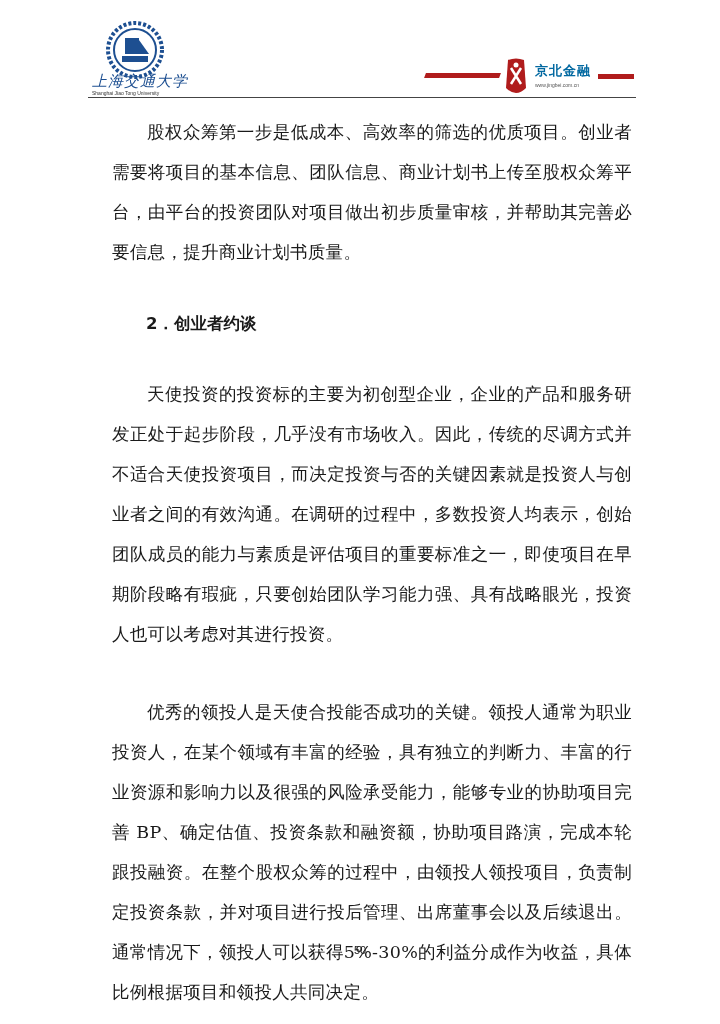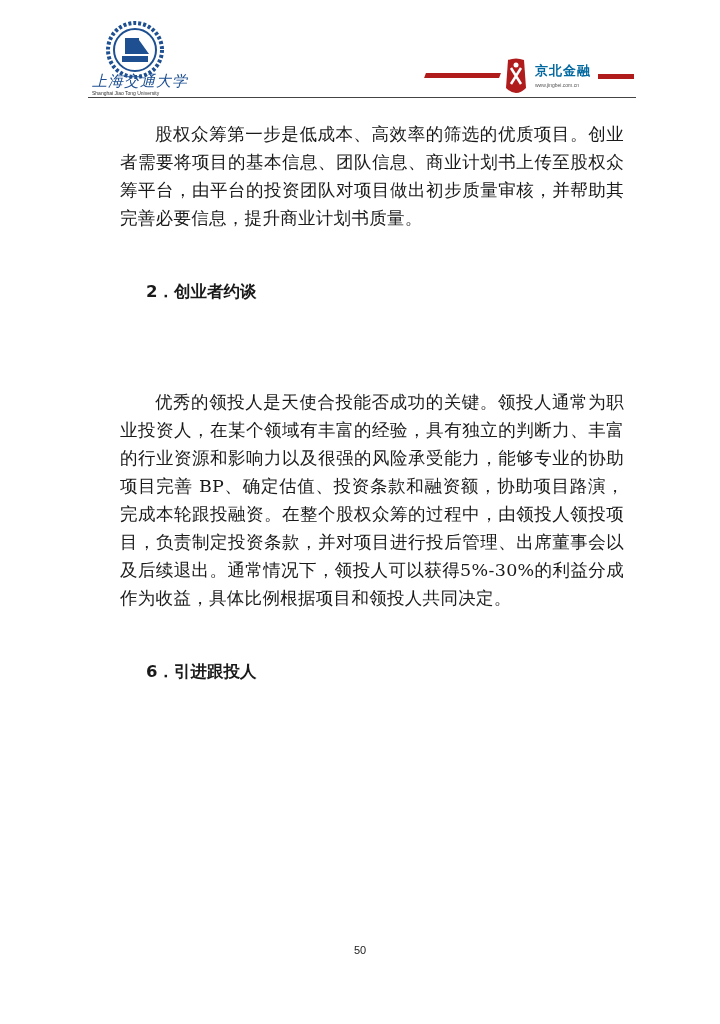--- a/index.html
+++ b/index.html
@@ -13,21 +13,21 @@
                font-family: "Liberation Sans", sans-serif; }
     .rule { position: absolute; left: 88px; top: 97px; width: 548px; height: 1px; background: #444; }
     .red-bar-left { position: absolute; left: 425px; top: 73px; width: 75px; height: 5px; background: #b01c1c; transform: skewX(-20deg); }
     .red-bar-right { position: absolute; left: 598px; top: 74px; width: 36px; height: 5px; background: #b01c1c; }
     .jb-logo { position: absolute; left: 504px; top: 58px; width: 24px; height: 38px; }
     .jb-name { position: absolute; left: 535px; top: 62px; font-size: 13px; font-weight: bold; color: #0369a1;
                font-family: "DejaVu Sans", sans-serif; letter-spacing: 1px; }
     .jb-url { position: absolute; left: 535px; top: 82px; font-size: 5px; color: #555;
               font-family: "Liberation Sans", sans-serif; }
     .content { position: absolute; left: 112px; top: 112px; width: 520px; }
-    .para { font-size: 17.5px; line-height: 28px; text-indent: 35px; margin: 8px; text-align: justify; letter-spacing: 0.3px; }
+    .para { font-size: 17.5px; line-height: 40px; text-indent: 35px; margin: 0; text-align: justify; letter-spacing: 0.3px; }
     .heading { font-size: 16.5px; font-weight: bold; margin: 16px; line-height: 32px; text-indent: 18px;
                font-family: "DejaVu Sans", sans-serif; }
     .gap-before-h { height: 20px; }
     .gap-after-h { height: 18px; }
     .page-num { position: absolute; left: 0; top: 944px; width: 720px; text-align: center;
                 font-size: 11px; font-family: "Liberation Sans", sans-serif; color: #222; }
   </style>
 </head>
 <body>
 
@@ -53,20 +53,21 @@
   <div class="red-bar-right"></div>
 
   <div class="rule"></div>
 </div>
 
 <div class="content">
   <p class="para">股权众筹第一步是低成本、高效率的筛选的优质项目。创业者需要将项目的基本信息、团队信息、商业计划书上传至股权众筹平台，由平台的投资团队对项目做出初步质量审核，并帮助其完善必要信息，提升商业计划书质量。</p>
   <div class="gap-before-h"></div>
   <p class="heading">2．创业者约谈</p>
   <div class="gap-after-h"></div>
+  <p class="para">天使投资的投资标的主要为初创型企业，企业的产品和服务研发正处于起步阶段，几乎没有市场收入。因此，传统的尽调方式并不适合天使投资项目，而决定投资与否的关键因素就是投资人与创业者之间的有效沟通。在调研的过程中，多数投资人均表示，创始团队成员的能力与素质是评估项目的重要标准之一，即使项目在早期阶段略有瑕疵，只要创始团队学习能力强、具有战略眼光，投资人也可以考虑对其进行投资。</p>
   <div class="gap-before-h"></div>
   <div class="gap-after-h"></div>
   <p class="para">优秀的领投人是天使合投能否成功的关键。领投人通常为职业投资人，在某个领域有丰富的经验，具有独立的判断力、丰富的行业资源和影响力以及很强的风险承受能力，能够专业的协助项目完善 BP、确定估值、投资条款和融资额，协助项目路演，完成本轮跟投融资。在整个股权众筹的过程中，由领投人领投项目，负责制定投资条款，并对项目进行投后管理、出席董事会以及后续退出。通常情况下，领投人可以获得5%-30%的利益分成作为收益，具体比例根据项目和领投人共同决定。</p>
   <div class="gap-before-h"></div>
   <p class="heading">6．引进跟投人</p>
 </div>
 
 <div class="page-num">50</div>
 
 </body></html>

